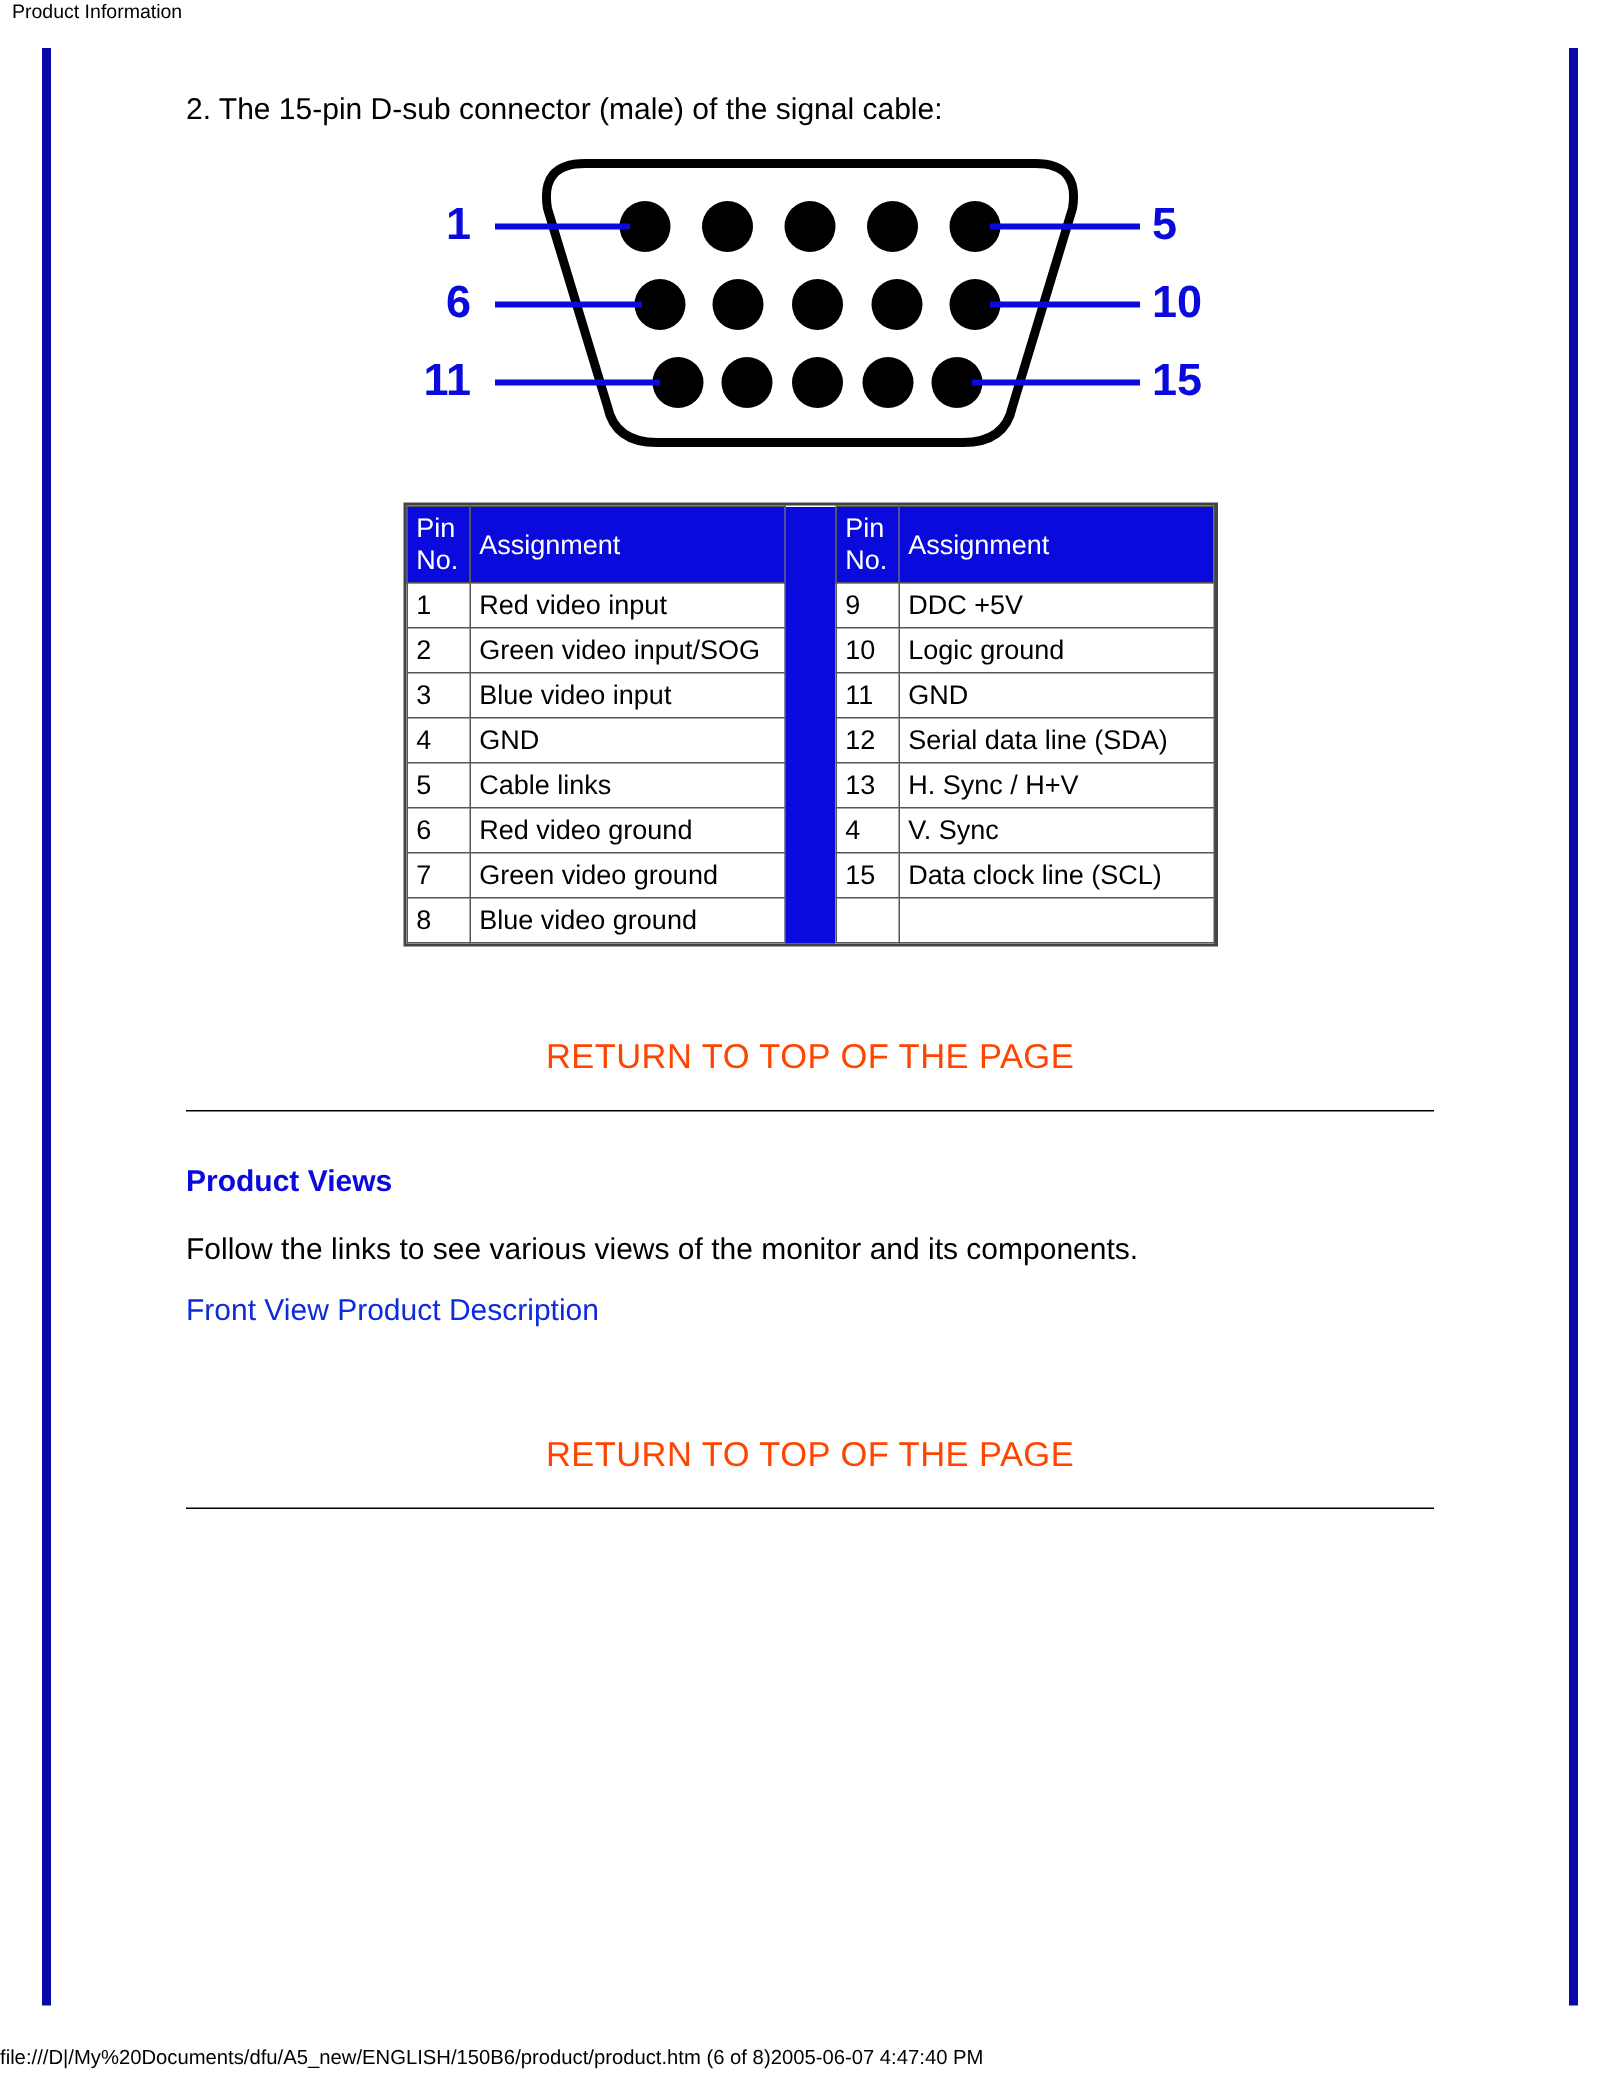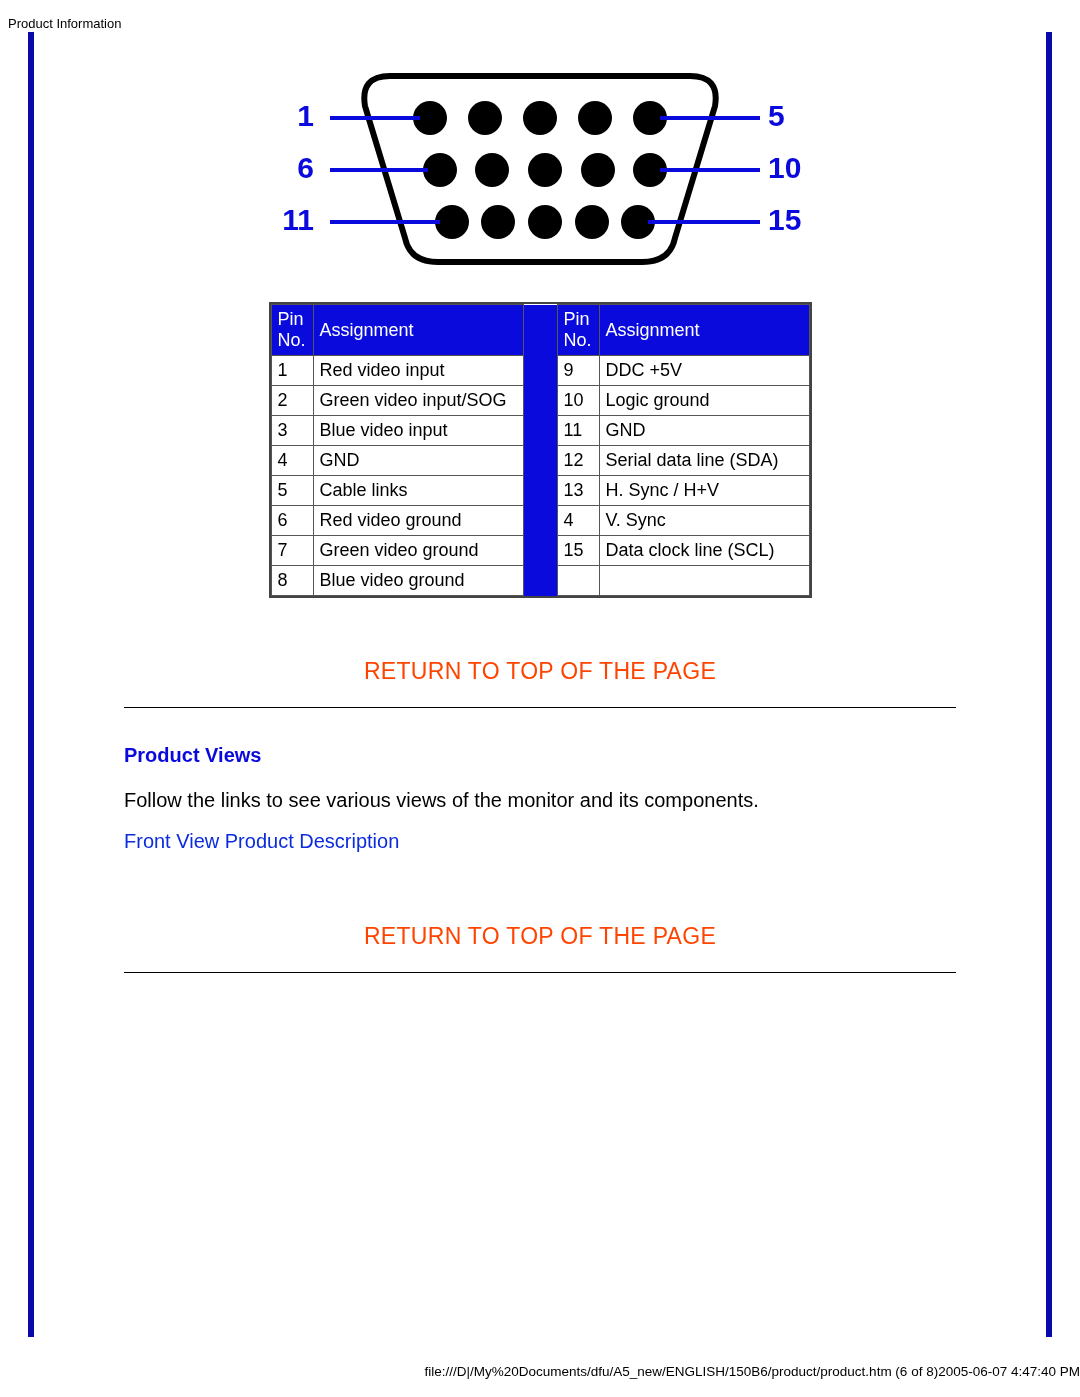--- a/index.html
+++ b/index.html
@@ -1,20 +1,20 @@
 <!DOCTYPE html>
 <html><head>
 <meta charset="utf-8">
 <style>
   * { box-sizing: border-box; }
   html, body { margin:0; padding:0; background:#fff; font-family: Arial, Helvetica, sans-serif; }
   body { width:1080px; height:1397px; position:relative; }
 
   .page-header {
-    font-size:13px; padding:16px 8px; color:#000;
+    font-size:13px; padding:0 8px; color:#000;
   }
 
   .page-frame {
     position:absolute;
     left:28px; right:28px; top:32px; bottom:60px;
     border-left:6px solid #0909a9;
     border-right:6px solid #0909a9;
     background:#fff;
     padding:24px 90px 24px 90px;
     overflow:hidden;
@@ -78,30 +78,31 @@
 
   .blue-link {
     color:#0b2bdd;
     font-size:20px;
     margin:18px 0 8px 0;
   }
   .blue-link span { cursor:pointer; }
 
   .footer-path {
     position:absolute; left:0; right:0; bottom:18px;
-    text-align:right; font-size:13.5px; color:#000;
+    text-align:left; font-size:13.5px; color:#000;
   }
 </style>
 </head>
 <body>
 
 <div class="page-header">Product Information</div>
 
 <div class="page-frame">
 
+  <p class="body-text">2. The 15-pin D-sub connector (male) of the signal cable:</p>
 
   <svg class="connector-diagram" viewBox="0 0 540 210">
 
     <path d="M120 14 L420 14 Q450 14 445 44 L405 176 Q400 200 372 200 L168 200 Q140 200 135 176 L95 44 Q90 14 120 14 Z" fill="#fff" stroke="#000" stroke-width="6"></path>
 
     <circle cx="160" cy="56" r="17" fill="#000"></circle>
     <circle cx="215" cy="56" r="17" fill="#000"></circle>
     <circle cx="270" cy="56" r="17" fill="#000"></circle>
     <circle cx="325" cy="56" r="17" fill="#000"></circle>
     <circle cx="380" cy="56" r="17" fill="#000"></circle>

